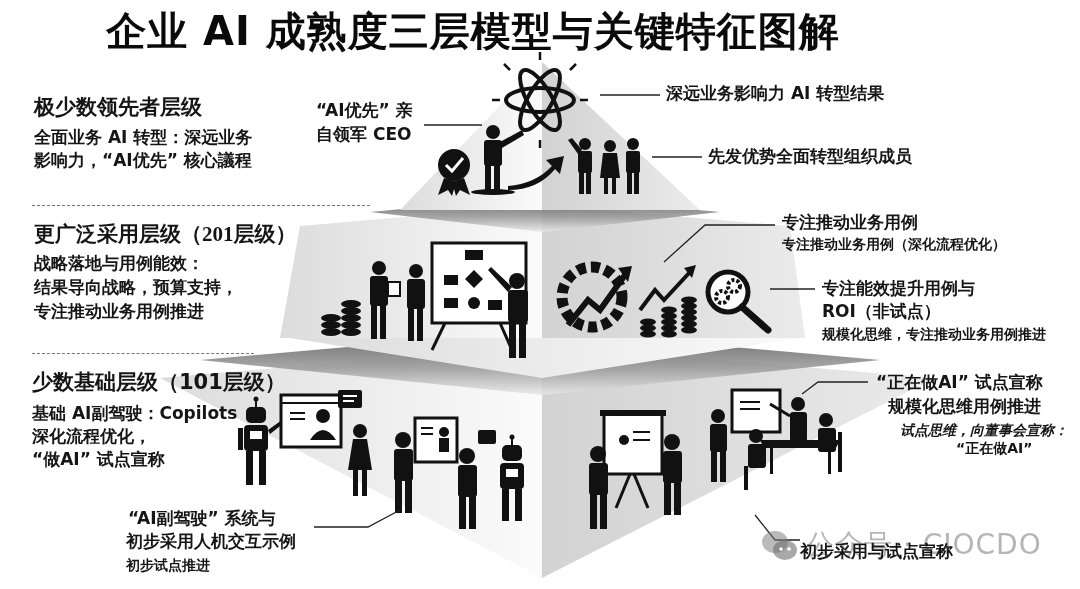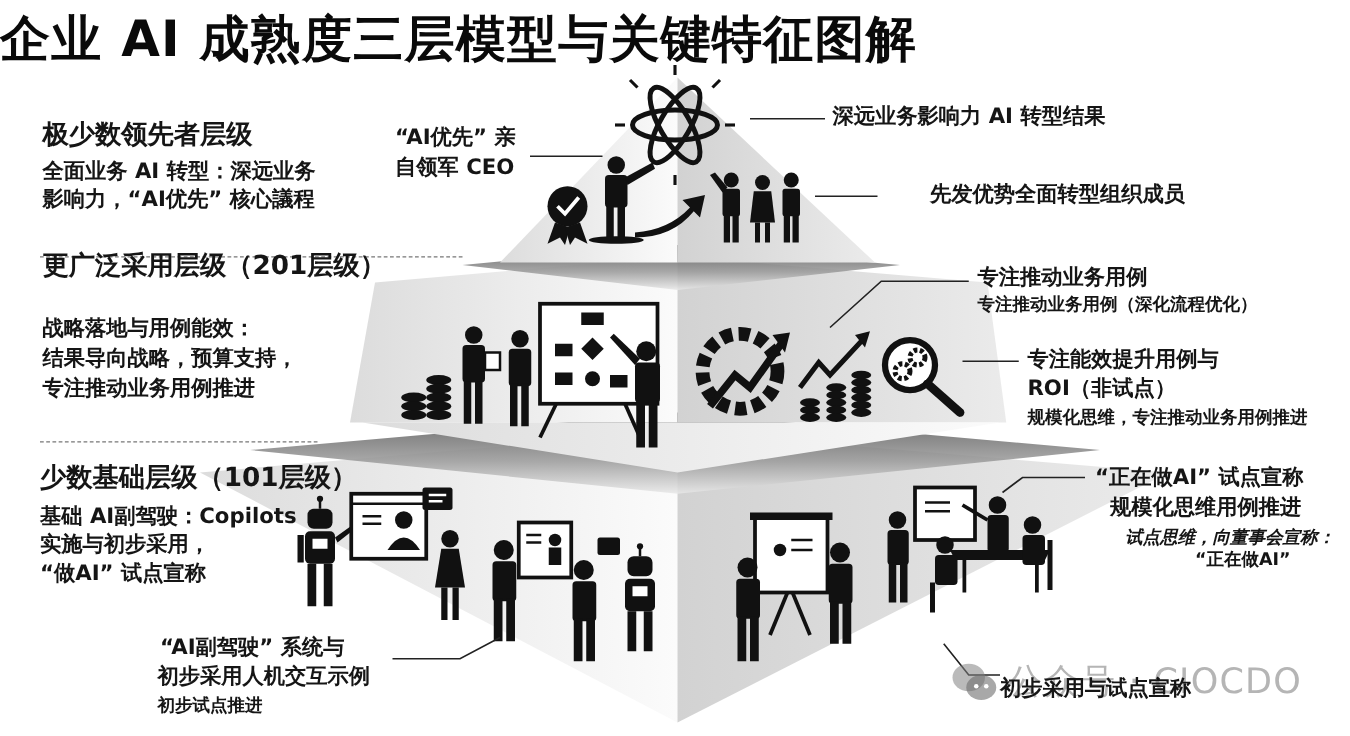--- a/index.html
+++ b/index.html
@@ -1,18 +1,18 @@
 <!DOCTYPE html>
 <html><head>
 <meta charset="utf-8">
 <style>
   html, body { margin:0; padding:0; }
   body { width:1080px; height:589px; background:#ffffff; position:relative; overflow:hidden;
          font-family:"DejaVu Sans", "Liberation Sans", sans-serif; color:#111; }
-  .title { position:absolute; left:0; top:4px; width:946px; 
+  .title { position:absolute; left:0; top:4px; width:946px; text-align:center;
            font-size:40px; font-weight:bold; letter-spacing:1px; color:#0a0a0a; }
   svg.pyr { position:absolute; left:0; top:0; }
   .lbl { position:absolute; font-weight:bold; color:#151515; line-height:1.22; }
   .h1 { font-size:21px; }
   .h2 { font-size:17px; }
   .h3 { font-size:14px; }
   .dash { position:absolute; border-top:1px dashed #777; height:0; }
   .wm { position:absolute; left:760px; top:526px; font-size:28px; color:rgba(120,120,120,0.55);
         font-family:"DejaVu Sans", sans-serif; letter-spacing:1px; }
   .wm-icon { position:absolute; left:760px; top:528px; }
@@ -274,35 +274,35 @@
     <polyline points="314,527 368,527 400,510"></polyline>
     <polyline points="755,515 775,540 800,540"></polyline>
   </g>
 </svg>
 
 <div class="lbl h1" style="left:34px;top:95px;">极少数领先者层级</div>
 <div class="lbl h2" style="left:34px;top:127px;">全面业务 AI 转型：深远业务</div>
 <div class="lbl h2" style="left:34px;top:150px;">影响力，“AI优先” 核心議程</div>
 <div class="dash" style="left:32px;top:205px;width:338px;"></div>
 
-<div class="lbl h1" style="left:34px;top:200px;">更广泛采用层级（201层级）</div>
+<div class="lbl h1" style="left:34px;top:222px;font-family:Liberation Serif, serif;">更广泛采用层级（201层级）</div>
 <div class="lbl h2" style="left:34px;top:253px;">战略落地与用例能效：</div>
 <div class="lbl h2" style="left:34px;top:277px;text-align:right;">结果导向战略，预算支持，</div>
 <div class="lbl h2" style="left:34px;top:301px;">专注推动业务用例推进</div>
 <div class="dash" style="left:32px;top:353px;width:222px;"></div>
 
 <div class="lbl h1" style="left:32px;top:370px;">少数基础层级（101层级）</div>
 <div class="lbl h2" style="left:32px;top:403px;">基础 AI副驾驶：Copilots</div>
-<div class="lbl h2" style="left:32px;top:426px;">实施与初步采用，</div>
+<div class="lbl h2" style="left:32px;top:426px;">深化流程优化，</div>
 <div class="lbl h2" style="left:32px;top:449px;">“做AI” 试点宣称</div>
 
 <div class="lbl h2" style="left:316px;top:100px;">“AI优先” 亲</div>
 <div class="lbl h2" style="left:316px;top:124px;">自领军 CEO</div>
 <div class="lbl h2" style="left:666px;top:83px;">深远业务影响力 AI 转型结果</div>
-<div class="lbl h2" style="left:744px;top:146px;text-align:center;">先发优势全面转型组织成员</div>
+<div class="lbl h2" style="left:708px;top:146px;text-align:center;">先发优势全面转型组织成员</div>
 
 <div class="lbl h2" style="left:782px;top:212px;">专注推动业务用例</div>
 <div class="lbl h3" style="left:782px;top:236px;">专注推动业务用例（深化流程优化）</div>
 <div class="lbl h2" style="left:822px;top:278px;">专注能效提升用例与</div>
 <div class="lbl h2" style="left:822px;top:301px;">ROI（非试点）</div>
 <div class="lbl h3" style="left:822px;top:326px;">规模化思维，专注推动业务用例推进</div>
 
 <div class="lbl h2" style="left:876px;top:372px;">“正在做AI” 试点宣称</div>
 <div class="lbl h2" style="left:888px;top:396px;">规模化思维用例推进</div>
 <div class="lbl h3" style="left:900px;top:422px;font-style:italic;">试点思维，向董事会宣称：</div>

